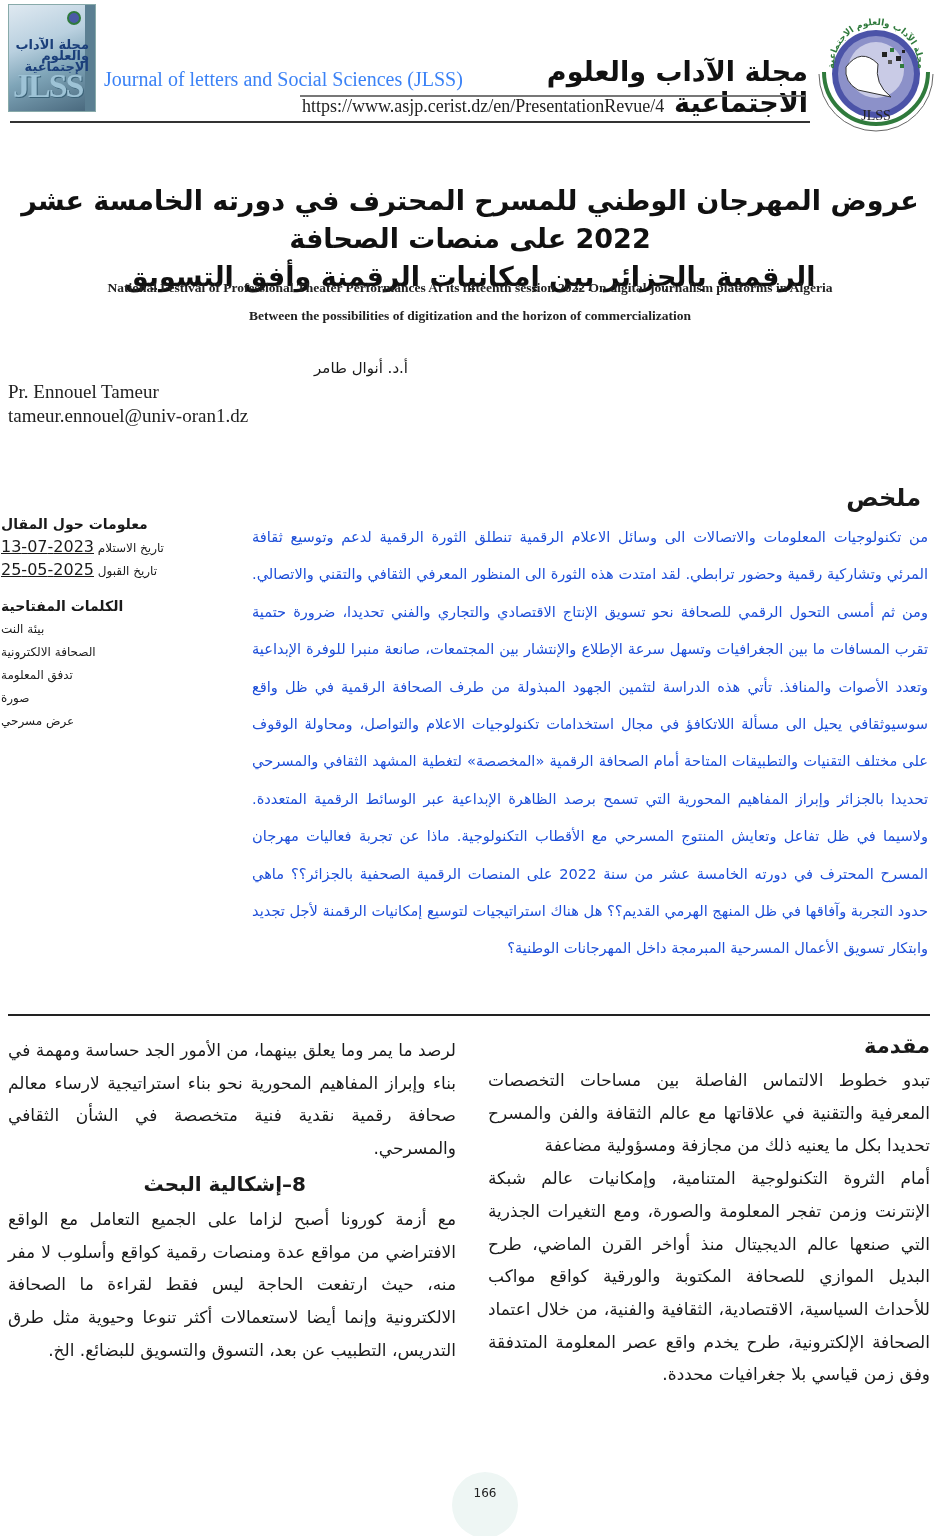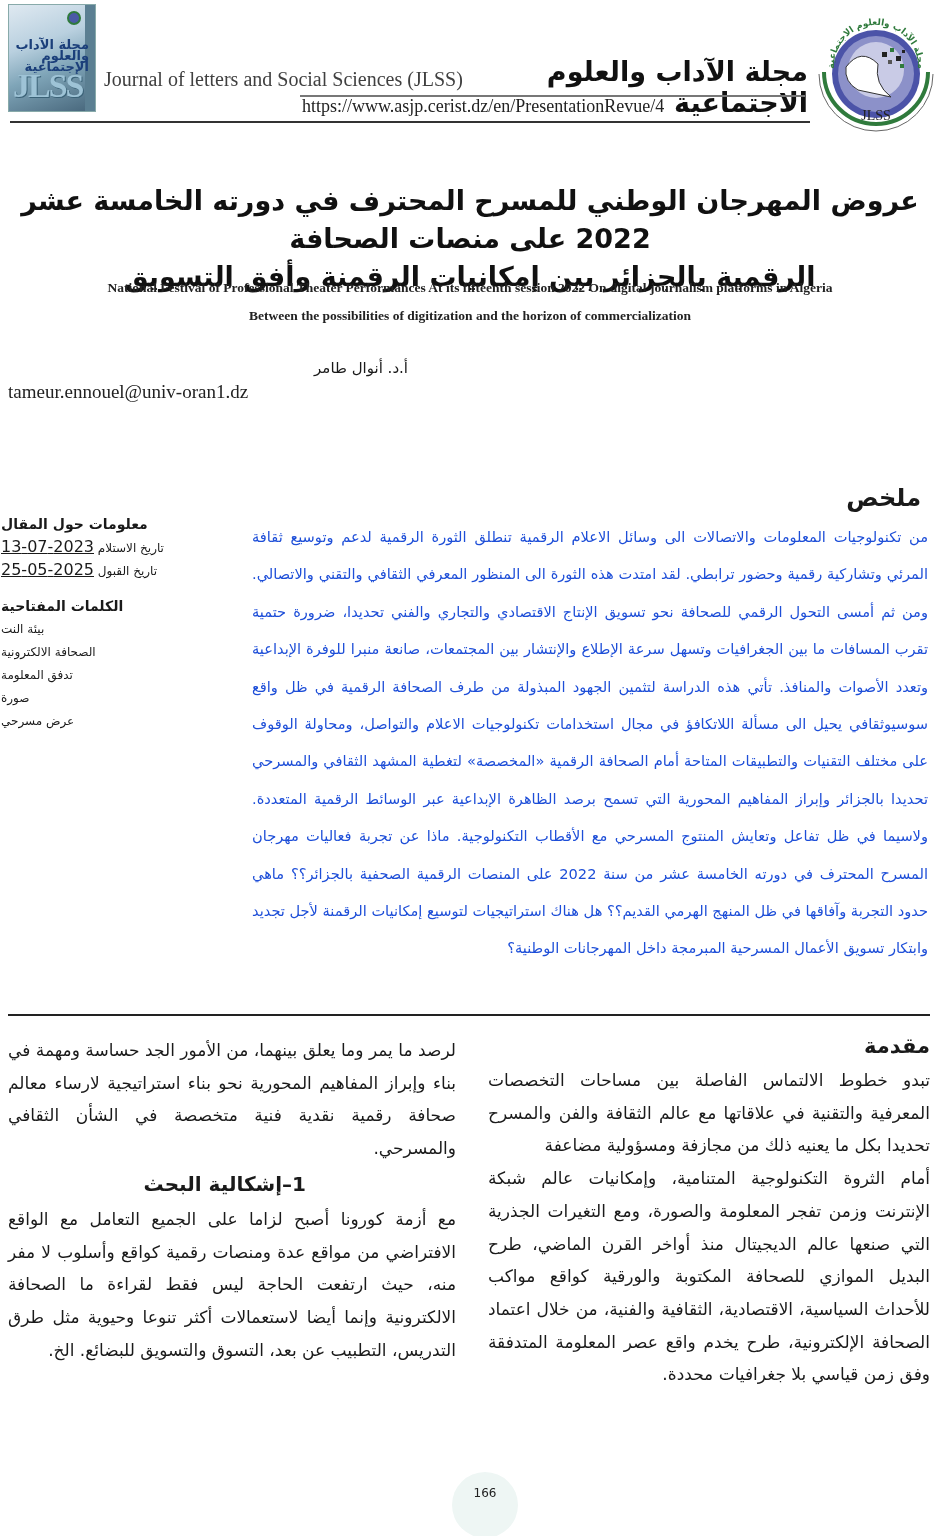--- a/index.html
+++ b/index.html
@@ -8,21 +8,21 @@
 
   
   .cover { position: absolute; left: 8px; top: 4px; width: 88px; height: 108px;
     background: linear-gradient(160deg, #dfe9f1 0%, #b9d0df 35%, #7fa5b8 60%, #46657a 100%);
     border: 1px solid #8aa; overflow: hidden; }
   .cover .ct { position: absolute; right: 6px; top: 34px; font-size: 13px; color: #1b3f7a; font-weight: bold; text-align: right; line-height: 11px; direction: rtl; }
   .cover .cj { position: absolute; left: 4px; top: 62px; font-size: 34px; font-weight: bold; color: #9ec3d6; font-family: "Liberation Serif", serif; letter-spacing: -2px; text-shadow: 1px 1px 0 #3b6277; }
   .cover .cbar { position: absolute; right: 0; top: 0; width: 10px; height: 100%; background: #5b7f92; }
   .cover .clogo { position: absolute; right: 14px; top: 6px; width: 14px; height: 14px; border-radius: 50%; background: #4a5aa6; border: 2px solid #2f7a3c; }
 
-  .journal-en { position: absolute; left: 104px; top: 68px; font-family: "Liberation Serif", serif; font-size: 20px; color: #404040; }
+  .journal-en { position: absolute; left: 104px; top: 68px; font-family: "Liberation Serif", serif; font-size: 20px; color: #3b82f6; }
   .journal-ar { position: absolute; left: 518px; top: 56px; width: 290px; direction: rtl; text-align: right; font-size: 27px; font-weight: bold; color: #111; }
   .journal-url { position: absolute; left: 302px; top: 96px; font-family: "Liberation Serif", serif; font-size: 18px; color: #222; }
   .hdr-line { position: absolute; left: 10px; top: 121px; width: 800px; height: 1.5px; background: #333; }
   .hdr-line2 { position: absolute; left: 300px; top: 95px; width: 505px; height: 1.5px; background: #777; }
 
   .logo { position: absolute; left: 816px; top: 12px; width: 120px; height: 125px; }
 
   
   .title-ar { position: absolute; left: 20px; top: 182px; width: 900px; direction: rtl; text-align: center; font-size: 27px; font-weight: bold; line-height: 38px; color: #111; }
   .title-en { position: absolute; left: 20px; top: 274px; width: 900px; text-align: center; font-family: Liberation Serif, serif; font-weight: bold; font-size: 13.5px; line-height: 28px; color: #222; }
@@ -94,20 +94,21 @@
   <div>عروض المهرجان الوطني للمسرح المحترف في دورته الخامسة عشر 2022 على منصات الصحافة</div>
   <div>الرقمية بالجزائر بين إمكانيات الرقمنة وأفق التسويق</div>
 </div>
 <div class="title-en">
   <div>National Festival of Professional Theater Performances At its fifteenth session 2022 On digital journalism platforms in Algeria</div>
   <div>Between the possibilities of digitization and the horizon of commercialization</div>
 </div>
 
 <div class="author">
   <div class="ar">أ.د. أنوال طامر</div>
+  <div class="en">Pr. Ennouel Tameur</div>
   <div class="en">tameur.ennouel@univ-oran1.dz</div>
 </div>
 
 <div class="info">
   <div class="h">معلومات حول المقال</div>
   <div class="row">
     <span>تاريخ الاستلام</span>
     <span class="d">2023-07-13</span>
   </div>
   <div class="row">
@@ -128,17 +129,17 @@
 <div class="sep"></div>
 
 <div class="col-right">
   <div class="sec-h">مقدمة</div>
   <p class="body-txt">تبدو خطوط الالتماس الفاصلة بين مساحات التخصصات المعرفية والتقنية في علاقاتها مع عالم الثقافة والفن والمسرح تحديدا بكل ما يعنيه ذلك من مجازفة ومسؤولية مضاعفة</p>
   <p class="body-txt">أمام الثروة التكنولوجية المتنامية، وإمكانيات عالم شبكة الإنترنت وزمن تفجر المعلومة والصورة، ومع التغيرات الجذرية التي صنعها عالم الديجيتال منذ أواخر القرن الماضي، طرح البديل الموازي للصحافة المكتوبة والورقية كواقع مواكب للأحداث السياسية، الاقتصادية، الثقافية والفنية، من خلال اعتماد الصحافة الإلكترونية، طرح يخدم واقع عصر المعلومة المتدفقة وفق زمن قياسي بلا جغرافيات محددة.</p>
 </div>
 
 <div class="col-left">
   <p class="body-txt">لرصد ما يمر وما يعلق بينهما، من الأمور الجد حساسة ومهمة في بناء وإبراز المفاهيم المحورية نحو بناء استراتيجية لارساء معالم صحافة رقمية نقدية فنية متخصصة في الشأن الثقافي والمسرحي.</p>
-  <div class="sub-h">1–إشكالية البحث</div>
+  <div class="sub-h">8–إشكالية البحث</div>
   <p class="body-txt">مع أزمة كورونا أصبح لزاما على الجميع التعامل مع الواقع الافتراضي من مواقع عدة ومنصات رقمية كواقع وأسلوب لا مفر منه، حيث ارتفعت الحاجة ليس فقط لقراءة ما الصحافة الالكترونية وإنما أيضا لاستعمالات أكثر تنوعا وحيوية مثل طرق التدريس، التطبيب عن بعد، التسوق والتسويق للبضائع. الخ.</p>
 </div>
 
 <div class="pagenum">166</div>
 
 </body></html>

